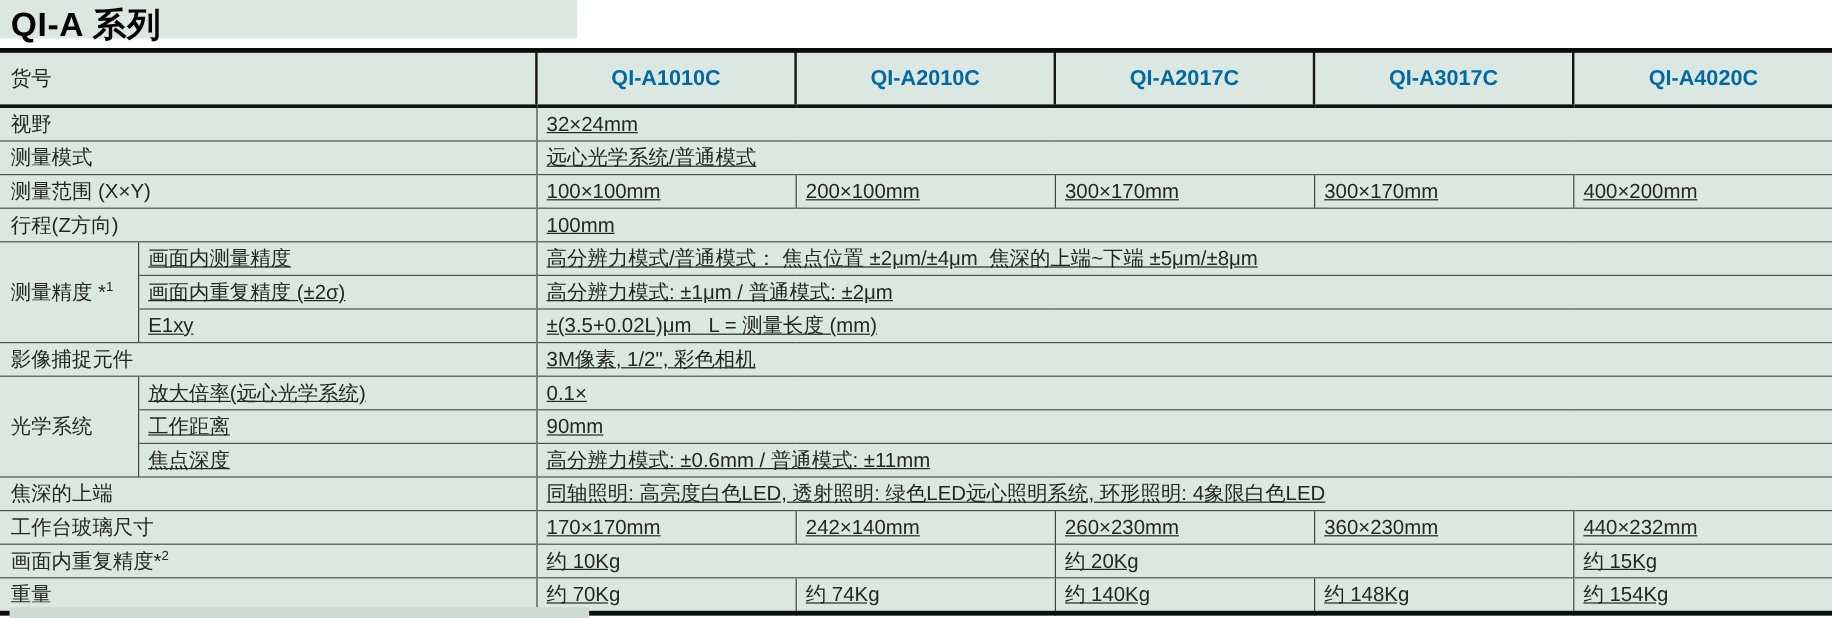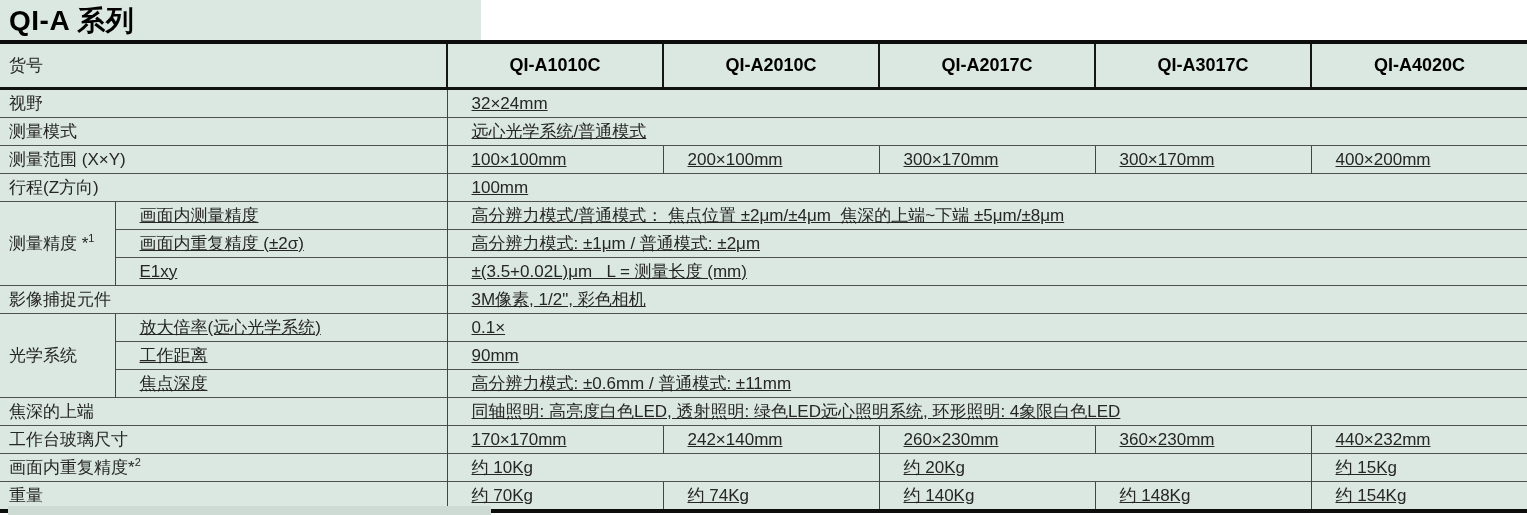--- a/index.html
+++ b/index.html
@@ -2,44 +2,44 @@
 <html><head>
 <meta charset="utf-8">
 <style>
   html,body{margin:0;padding:0;}
   body{
     width:1527px;height:515px;background:#ffffff;position:relative;
     font-family:"Liberation Sans","DejaVu Sans",sans-serif;
     -webkit-font-smoothing:antialiased;
   }
   .title-band{
-    position:absolute;left:0;top:0;width:481px;height:44px;
+    position:absolute;left:0;top:0;width:481px;height:32px;
     background:#dbe8e2;
   }
   .page-title{
     margin:0;padding:2px 0 0 9px;
     font-size:28px;font-weight:bold;color:#000;letter-spacing:0.5px;
     white-space:pre;
   }
   table.spec{
     position:absolute;left:0;top:40px;width:1527px;
     border-collapse:collapse;table-layout:fixed;
     background:#dbe8e2;
     border-top:4px solid #0d0d0d;
     border-bottom:4px solid #0d0d0d;
   }
   td{
-    padding:1px 24px;height:25px;
+    padding:1px 8px;height:25px;
     font-size:17px;color:#262626;
     white-space:pre;overflow:hidden;
     vertical-align:middle;
   }
   tr.head td{height:41px;border-bottom:3px solid #111;}
   td.model{
-    font-weight:bold;text-align:center;font-size:18px;color:#000000;
+    font-weight:bold;text-align:center;font-size:18px;color:#0369a1;
     border-left:2px solid #161616;
   }
   tr.r td{border-top:1px solid #515151;}
   td.val,td.sublbl{border-left:1.5px solid #454545;text-decoration:underline;}
   td.lbl,td.grp{padding-left:9px;}
   sup{font-size:11px;}
   .bottom-strip{
     position:absolute;left:8px;top:506px;width:483px;height:9px;
     background:#cedbd5;
   }

